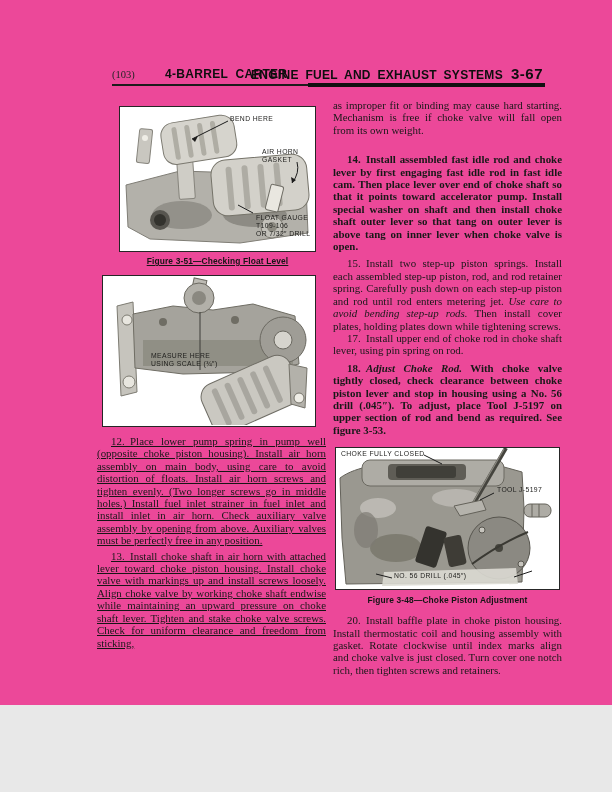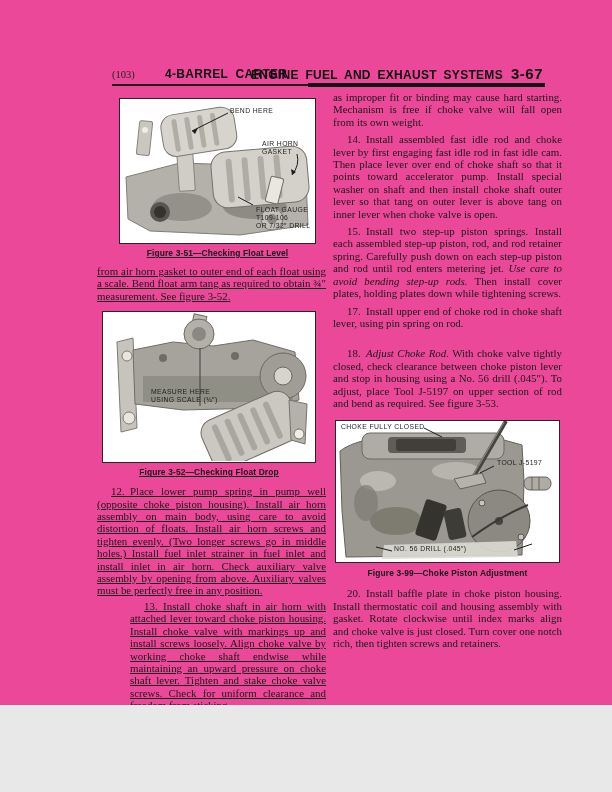--- a/index.html
+++ b/index.html
@@ -10,21 +10,21 @@
   .hdr-pageref{position:absolute;left:112px;top:69px;font:10.5px "Liberation Serif",serif;color:#222;}
   .hdr-left{position:absolute;left:165px;top:67px;font:bold 12px "Liberation Sans",sans-serif;
             letter-spacing:.3px;word-spacing:4px;color:#0e0e0e;}
   .hdr-right{position:absolute;right:69px;top:65px;display:flex;align-items:flex-end;gap:8px;}
   .hdr-right .chapter{font:bold 12px "Liberation Sans",sans-serif;letter-spacing:.3px;word-spacing:3px;color:#0e0e0e;}
   .hdr-right .pagenum{font:bold 15px "Liberation Sans",sans-serif;letter-spacing:.5px;color:#0e0e0e;}
   .hdr-rule-thin{position:absolute;left:112px;top:84px;width:196px;height:2px;background:#1c1c1c;}
   .hdr-rule-thick{position:absolute;left:308px;top:83px;width:237px;height:3.5px;background:#111;}
 
   
-  .col{position:absolute;top:58px;width:229px;}
+  .col{position:absolute;top:66px;width:229px;}
   .col-left{left:97px;text-decoration:underline;}
   .col-right{left:333px;}
 
   .para{margin:0;text-align:justify;text-indent:14px;
         font:10.9px/12.4px "Liberation Serif",serif;color:#181818;}
   .para.noindent{text-indent:0;}
   .ital{font-style:italic;}
 
   
   .figure-box{position:relative;border:1.5px solid #262626;background:#fff;box-sizing:border-box;}
@@ -92,21 +92,20 @@
       </svg>
       <div class="fig-label" style="left:110px;top:8px;">BEND HERE</div>
       <div class="fig-label" style="left:142px;top:41px;">AIR HORN
 GASKET</div>
       <div class="fig-label" style="left:136px;top:107px;">FLOAT GAUGE
 T109-106
 OR 7/32″ DRILL</div>
     </div>
     <p class="fig-caption" style="width:197px;margin:4px 0 0 22px;">Figure 3-51—Checking Float Level</p>
 
-    <p class="para noindent" style="margin-top:7px;">from air horn gasket to outer end of each float using a scale. Bend float arm tang as required to obtain ¾″ measurement. See figure 3-52.</p>
 
     <div class="figure-box" style="width:214px;height:152px;margin:9px 0 0 5px;">
       <svg width="211" height="149" viewBox="0 0 211 149">
         <g>
           <path d="M14,30 L30,26 L34,116 L18,120 Z" fill="#c6c4bd" stroke="#7d7b72"></path>
           <circle cx="24" cy="44" r="5" fill="#e8e6df" stroke="#7d7b72"></circle>
           <circle cx="26" cy="106" r="6" fill="#e8e6df" stroke="#7d7b72"></circle>
         </g>
         <g>
           <path d="M30,38 L70,30 L110,34 L150,28 L192,40 L196,88 L160,96 L80,98 L32,92 Z" fill="#a5a39c" stroke="#6f6d64"></path>
@@ -133,33 +132,32 @@
           <line x1="172" y1="101" x2="172" y2="135" stroke="#93918a" stroke-width="6" stroke-linecap="round" opacity=".6"></line>
         </g>
         <g>
           <path d="M186,88 L204,92 L202,132 L188,128 Z" fill="#b3b1aa" stroke="#75736a"></path>
           <circle cx="196" cy="122" r="5" fill="#efede6" stroke="#75736a"></circle>
         </g>
       </svg>
       <div class="fig-label" style="left:48px;top:76px;">MEASURE HERE
 USING SCALE (¾″)</div>
     </div>
-    <p class="fig-caption" style="width:214px;margin:4px 0 0 5px;">Figure 3-52—Checking Float Drop</p>
 
     <p class="para" style="margin-top:8px;">12. Place lower pump spring in pump well (opposite choke piston housing). Install air horn assembly on main body, using care to avoid distortion of floats. Install air horn screws and tighten evenly. (Two longer screws go in middle holes.) Install fuel inlet strainer in fuel inlet and install inlet in air horn. Check auxiliary valve assembly by opening from above. Auxiliary valves must be perfectly free in any position.</p>
-    <p class="para" style="margin-top:3px;margin-left:33px;">13. Install choke shaft in air horn with attached lever toward choke piston housing. Install choke valve with markings up and install screws loosely. Align choke valve by working choke shaft endwise while maintaining an upward pressure on choke shaft lever. Tighten and stake choke valve screws. Check for uniform clearance and freedom from sticking,</p>
+    <p class="para" style="margin-top:3px;">13. Install choke shaft in air horn with attached lever toward choke piston housing. Install choke valve with markings up and install screws loosely. Align choke valve by working choke shaft endwise while maintaining an upward pressure on choke shaft lever. Tighten and stake choke valve screws. Check for uniform clearance and freedom from sticking,</p>
   </div>
 
   <div class="col col-right">
 
     <p class="para noindent" style="margin-top:33px;">as improper fit or binding may cause hard starting. Mechanism is free if choke valve will fall open from its own weight.</p>
-    <p class="para" style="margin-top:5px;">14. Install assembled fast idle rod and choke lever by first engaging fast idle rod in fast idle cam. Then place lever over end of choke shaft so that it points toward accelerator pump. Install special washer on shaft and then install choke shaft outer lever so that tang on outer lever is above tang on inner lever when choke valve is open.</p>
+    <p class="para" style="margin-top:17px;font-weight:bold;">14. Install assembled fast idle rod and choke lever by first engaging fast idle rod in fast idle cam. Then place lever over end of choke shaft so that it points toward accelerator pump. Install special washer on shaft and then install choke shaft outer lever so that tang on outer lever is above tang on inner lever when choke valve is open.</p>
     <p class="para" style="margin-top:5px;"><span>15. Install two step-up piston springs. Install each assembled step-up piston, rod, and rod retainer spring. Carefully push down on each step-up piston and rod until rod enters metering jet. </span><span class="ital">Use care to avoid bending step-up rods.</span><span> Then install cover plates, holding plates down while tightening screws.</span></p>
-    <p class="para" style="margin-top:5px;">17. Install upper end of choke rod in choke shaft lever, using pin spring on rod.</p>
-    <p class="para" style="margin-top:18px;"><span>18. </span><span class="ital">Adjust Choke Rod.</span><span> With choke valve tightly closed, check clearance between choke piston lever and stop in housing using a No. 56 drill (.045″). To adjust, place Tool J-5197 on upper section of rod and bend as required. See figure 3-53.</span></p>
+    <p class="para" style="">17. Install upper end of choke rod in choke shaft lever, using pin spring on rod.</p>
+    <p class="para" style="margin-top:5px;font-weight:bold;"><span>18. </span><span class="ital">Adjust Choke Rod.</span><span> With choke valve tightly closed, check clearance between choke piston lever and stop in housing using a No. 56 drill (.045″). To adjust, place Tool J-5197 on upper section of rod and bend as required. See figure 3-53.</span></p>
 
     <div class="figure-box" style="width:225px;height:143px;margin:11px 0 0 2px;">
       <svg width="222" height="140" viewBox="0 0 222 140">
         <g>
           <path d="M4,30 C20,18 50,14 80,16 L150,14 L186,24 L188,60 L186,134 L10,136 L6,90 Z" fill="#9a9890" stroke="#64625a"></path>
           <ellipse cx="42" cy="60" rx="18" ry="10" fill="#c3c1ba" opacity=".8"></ellipse>
           <ellipse cx="120" cy="50" rx="24" ry="9" fill="#c3c1ba" opacity=".7"></ellipse>
           <ellipse cx="60" cy="100" rx="26" ry="14" fill="#777569" opacity=".8"></ellipse>
           <ellipse cx="30" cy="82" rx="12" ry="18" fill="#7d7b73" opacity=".7"></ellipse>
         </g>
@@ -194,18 +192,18 @@
           <line x1="88" y1="7" x2="106" y2="16"></line>
           <line x1="158" y1="45" x2="144" y2="52"></line>
           <line x1="56" y1="130" x2="40" y2="126"></line>
           <line x1="178" y1="129" x2="196" y2="123"></line>
         </g>
       </svg>
       <div class="fig-label" style="left:5px;top:2px;">CHOKE FULLY CLOSED</div>
       <div class="fig-label" style="left:161px;top:38px;">TOOL J-5197</div>
       <div class="fig-label" style="left:58px;top:124px;">NO. 56 DRILL (.045″)</div>
     </div>
-    <p class="fig-caption" style="width:225px;margin:5px 0 0 2px;">Figure 3-99—Choke Piston Adjustment</p>
+    <p class="fig-caption" style="width:225px;margin:5px 0 0 2px;">Figure 3-48—Choke Piston Adjustment</p>
 
     <p class="para" style="margin-top:9px;">20. Install baffle plate in choke piston housing. Install thermostatic coil and housing assembly with gasket. Rotate clockwise until index marks align and choke valve is just closed. Turn cover one notch rich, then tighten screws and retainers.</p>
   </div>
 
 </div>
 
 </body></html>

